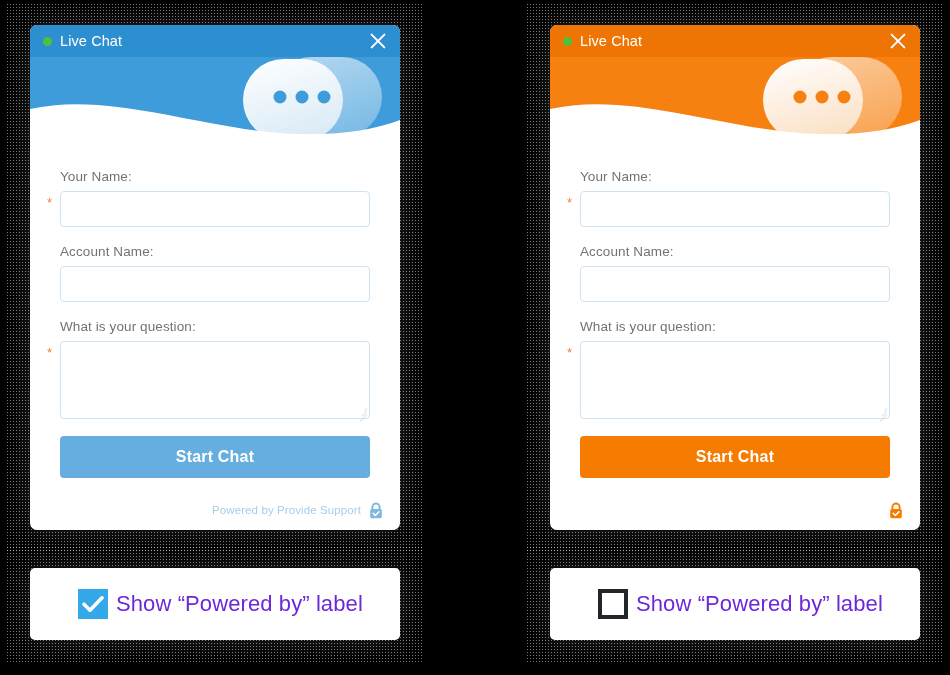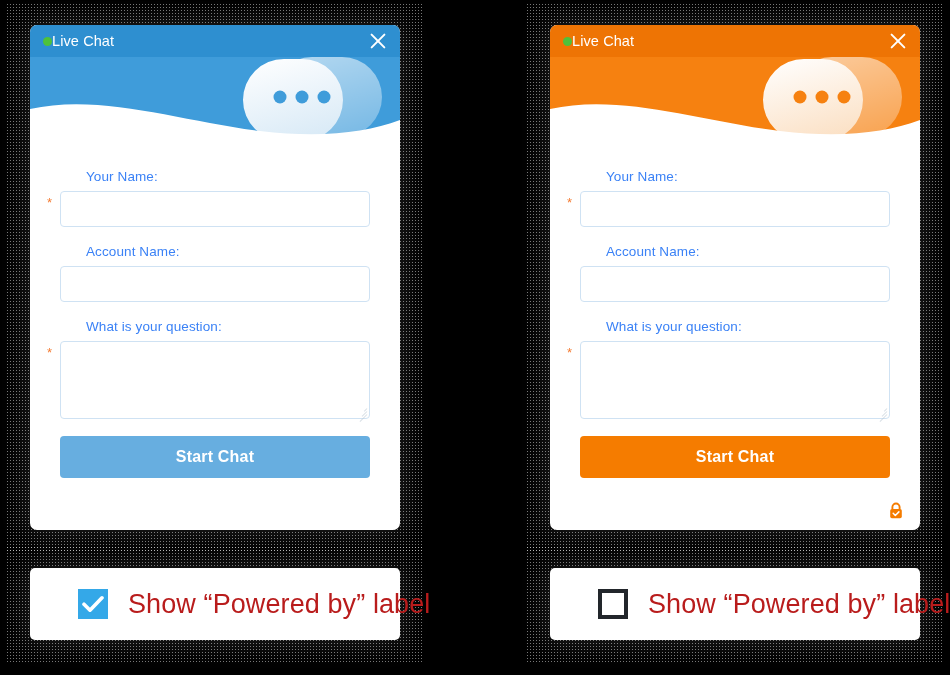--- a/index.html
+++ b/index.html
@@ -61,20 +61,21 @@
   }
   .dot {
     width: 9px; height: 9px;
     border-radius: 50%;
     background: #4ec13a;
     flex: 0 0 auto;
   }
   .title {
     color: #ffffff;
     font-size: 14.5px;
+    margin-left: 8px;
     letter-spacing: .1px;
     flex: 1 1 auto;
   }
   .close {
     width: 22px; height: 22px;
     position: relative;
     cursor: pointer;
     flex: 0 0 auto;
   }
   .close::before, .close::after {
@@ -105,25 +106,24 @@
     bottom: -2px;
     height: 60px;
     z-index: 3;
   }
 
   
   .body { padding: 24px 30px 0 30px; position: relative; }
   .field { position: relative; margin-bottom: 17px; }
   .lbl {
     font-size: 13.5px;
-    color: #3b82f6;
+    color: #737373;
     display: block;
     margin-bottom: 7px;
     letter-spacing: .1px;
-    margin-left: 26px;
   }
   .req {
     position: absolute;
     left: -13px;
     top: 27px;
     color: #f47b32;
     font-size: 13px;
     line-height: 1;
   }
   .inp {
@@ -227,23 +227,23 @@
     width: 30px; height: 30px;
     flex: 0 0 auto;
     position: relative;
     cursor: pointer;
   }
   .cbox.on  { background: #34a8e8; }
   .cbox.off { background: #ffffff; border: 4px solid #22262b; }
   .cbox.on svg { position: absolute; left: 4px; top: 6px; }
 
   .cb-label {
-    margin-left: 20px;
-    font-size: 27px;
-    color: #b91c1c;
+    margin-left: 8px;
+    font-size: 22px;
+    color: #6d28d9;
     letter-spacing: .1px;
     white-space: nowrap;
   }
 </style>
 </head>
 <body>
 
 <div class="stage">
 
   <div class="noise" style="left:6px;top:3px;width:418px;height:550px;"></div>
@@ -306,20 +306,28 @@
               <i></i>
               <i></i>
               <i></i>
             </span>
         </div>
       </div>
 
       <button class="btn blue">Start Chat</button>
     </div>
 
+    <div class="foot">
+      <span class="foot-txt">Powered by Provide Support</span>
+      <svg class="lock" viewBox="0 0 16 17">
+        <path d="M4.4 7.2V5.1a3.6 3.6 0 0 1 7.2 0v2.1" fill="none" stroke="#7cb8e0" stroke-width="1.9"></path>
+        <rect x="2.2" y="7" width="11.6" height="9.2" rx="1.7" fill="#7cb8e0"></rect>
+        <path d="M5.2 11.3l2.1 2.2 3.6-3.6" fill="none" stroke="#ffffff" stroke-width="1.5" stroke-linecap="round" stroke-linejoin="round"></path>
+      </svg>
+    </div>
   </div>
 
   <div class="panel right">
 
     <div class="hdr">
       <div class="hdr-bg" style="background:linear-gradient(180deg,#ee7404 0 32px,#f68110 32px 100%);"></div>
 
       <svg class="bubbles" viewBox="0 0 142 95">
         <defs>
           <linearGradient id="ogA" x1="0" y1="0" x2="0.35" y2="1">

